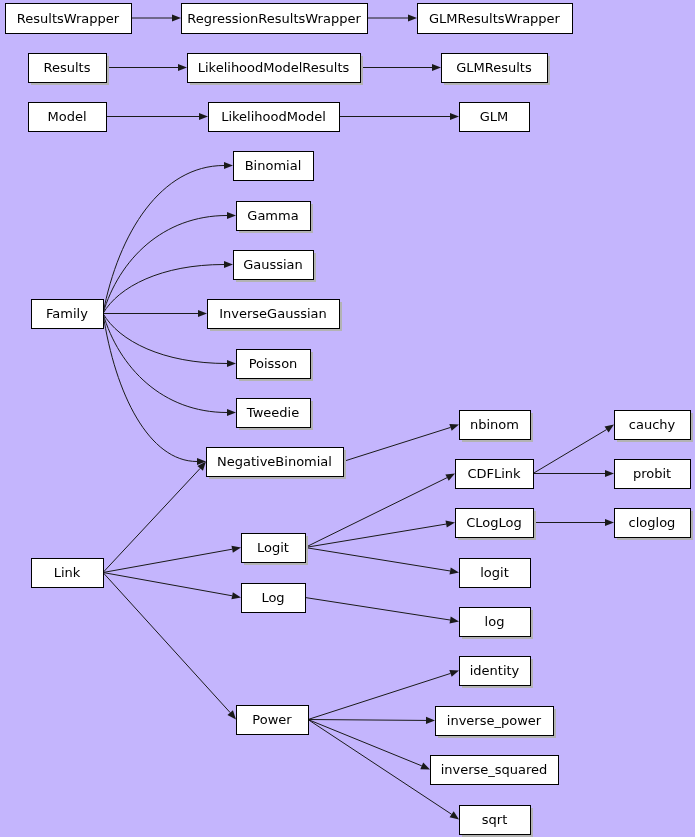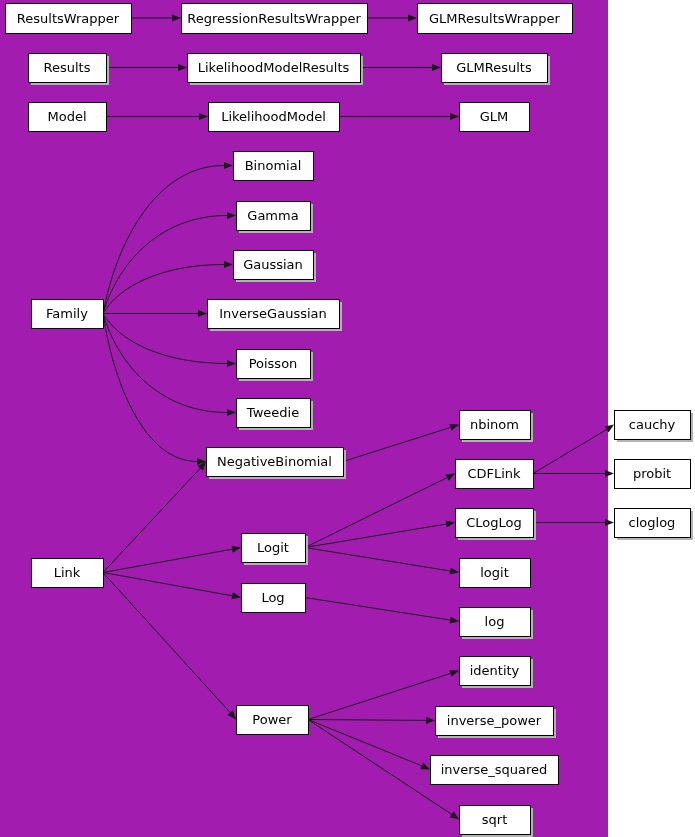--- a/index.html
+++ b/index.html
@@ -2,23 +2,23 @@
 <html><head>
 <meta charset="utf-8">
 <style>
   html, body {
     margin: 0;
     padding: 0;
     background: #ffffff;
   }
   #diagram-root {
     position: relative;
-    width: 608px;
+    width: 695px;
     height: 837px;
-    background: #a21caf;
+    background: #c4b5fd;
     font-family: "DejaVu Sans", sans-serif;
   }
   svg#graph {
     display: block;
     width: 695px;
     height: 837px;
   }
   .node-box {
     fill: #ffffff;
     stroke: #000000;

